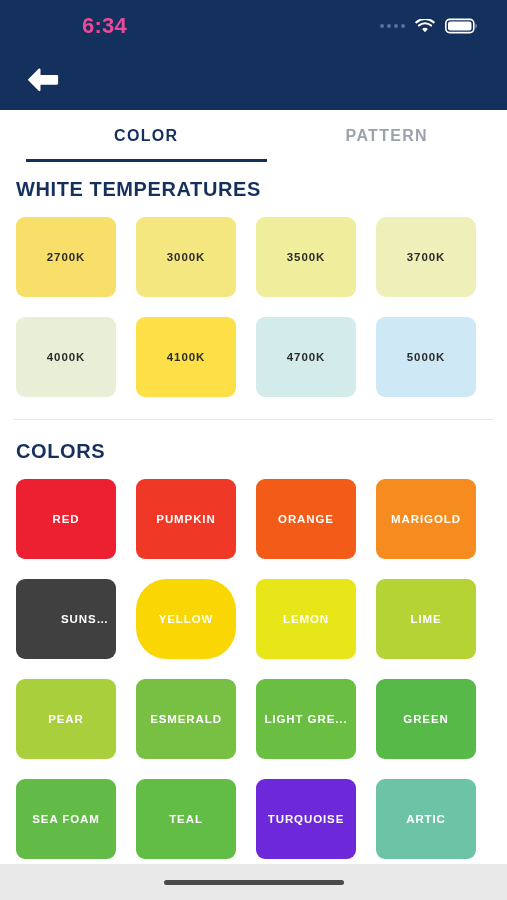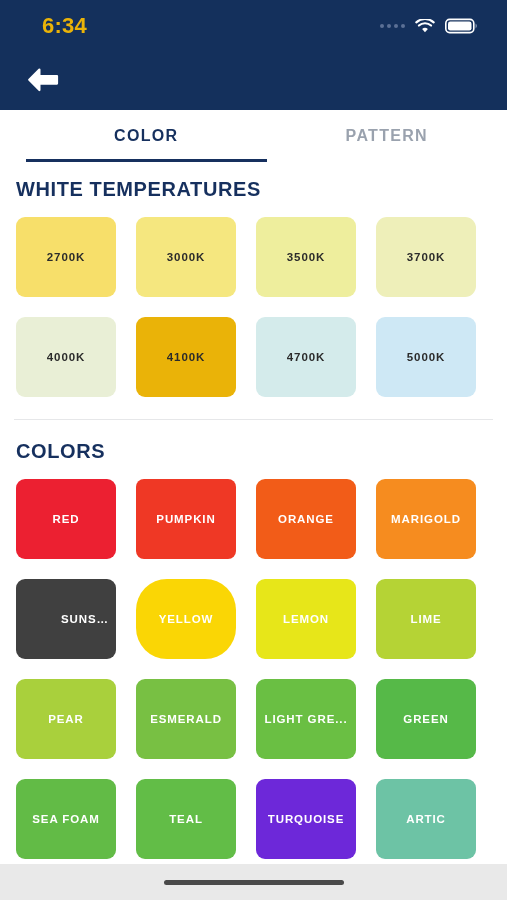--- a/index.html
+++ b/index.html
@@ -32,24 +32,25 @@
 
   .statusbar {
     height: 52px;
     display: flex;
     align-items: center;
     justify-content: space-between;
     padding: 0 28px 0 42px;
   }
 
   .status-time {
-    color: #eab308;
+    color: #ec4899;
     font-size: 22px;
     font-weight: bold;
     letter-spacing: 0.2px;
+    margin-left: 40px;
   }
 
   .status-right {
     display: flex;
     align-items: center;
     gap: 10px;
   }
 
   .signal-dots {
     display: flex;
@@ -268,41 +269,41 @@
         </div>
         <div class="swatch" style="background: rgb(238, 238, 157);">
           <span class="swatch-label label-dark">3500K</span>
         </div>
         <div class="swatch" style="background: rgb(238, 239, 185); border-radius: 11px;">
           <span class="swatch-label label-dark">3700K</span>
         </div>
         <div class="swatch" style="background: rgb(233, 239, 214);">
           <span class="swatch-label label-dark">4000K</span>
         </div>
-        <div class="swatch" style="background: #eab308;">
+        <div class="swatch" style="background: #fde047;">
           <span class="swatch-label label-dark">4100K</span>
         </div>
         <div class="swatch" style="background: rgb(212, 235, 235);">
           <span class="swatch-label label-dark">4700K</span>
         </div>
         <div class="swatch" style="background: rgb(206, 232, 245);">
           <span class="swatch-label label-dark">5000K</span>
         </div>
       </div>
     </div>
 
     <div class="divider"></div>
 
     <div>
       <div class="section-title">COLORS</div>
       <div class="swatch-grid">
         <div class="swatch" style="background: rgb(236, 32, 49);">
           <span class="swatch-label label-light">RED</span>
         </div>
-        <div class="swatch" style="background: rgb(239, 56, 37); border-radius: 8px;">
+        <div class="swatch" style="background: rgb(239, 56, 37);">
           <span class="swatch-label label-light">PUMPKIN</span>
         </div>
         <div class="swatch" style="background: rgb(242, 92, 24);">
           <span class="swatch-label label-light">ORANGE</span>
         </div>
         <div class="swatch" style="background: rgb(246, 140, 31);">
           <span class="swatch-label label-light">MARIGOLD</span>
         </div>
         <div class="swatch" style="background: #404040; padding-left: 45px;">
           <span class="swatch-label label-light">SUNSET</span>

